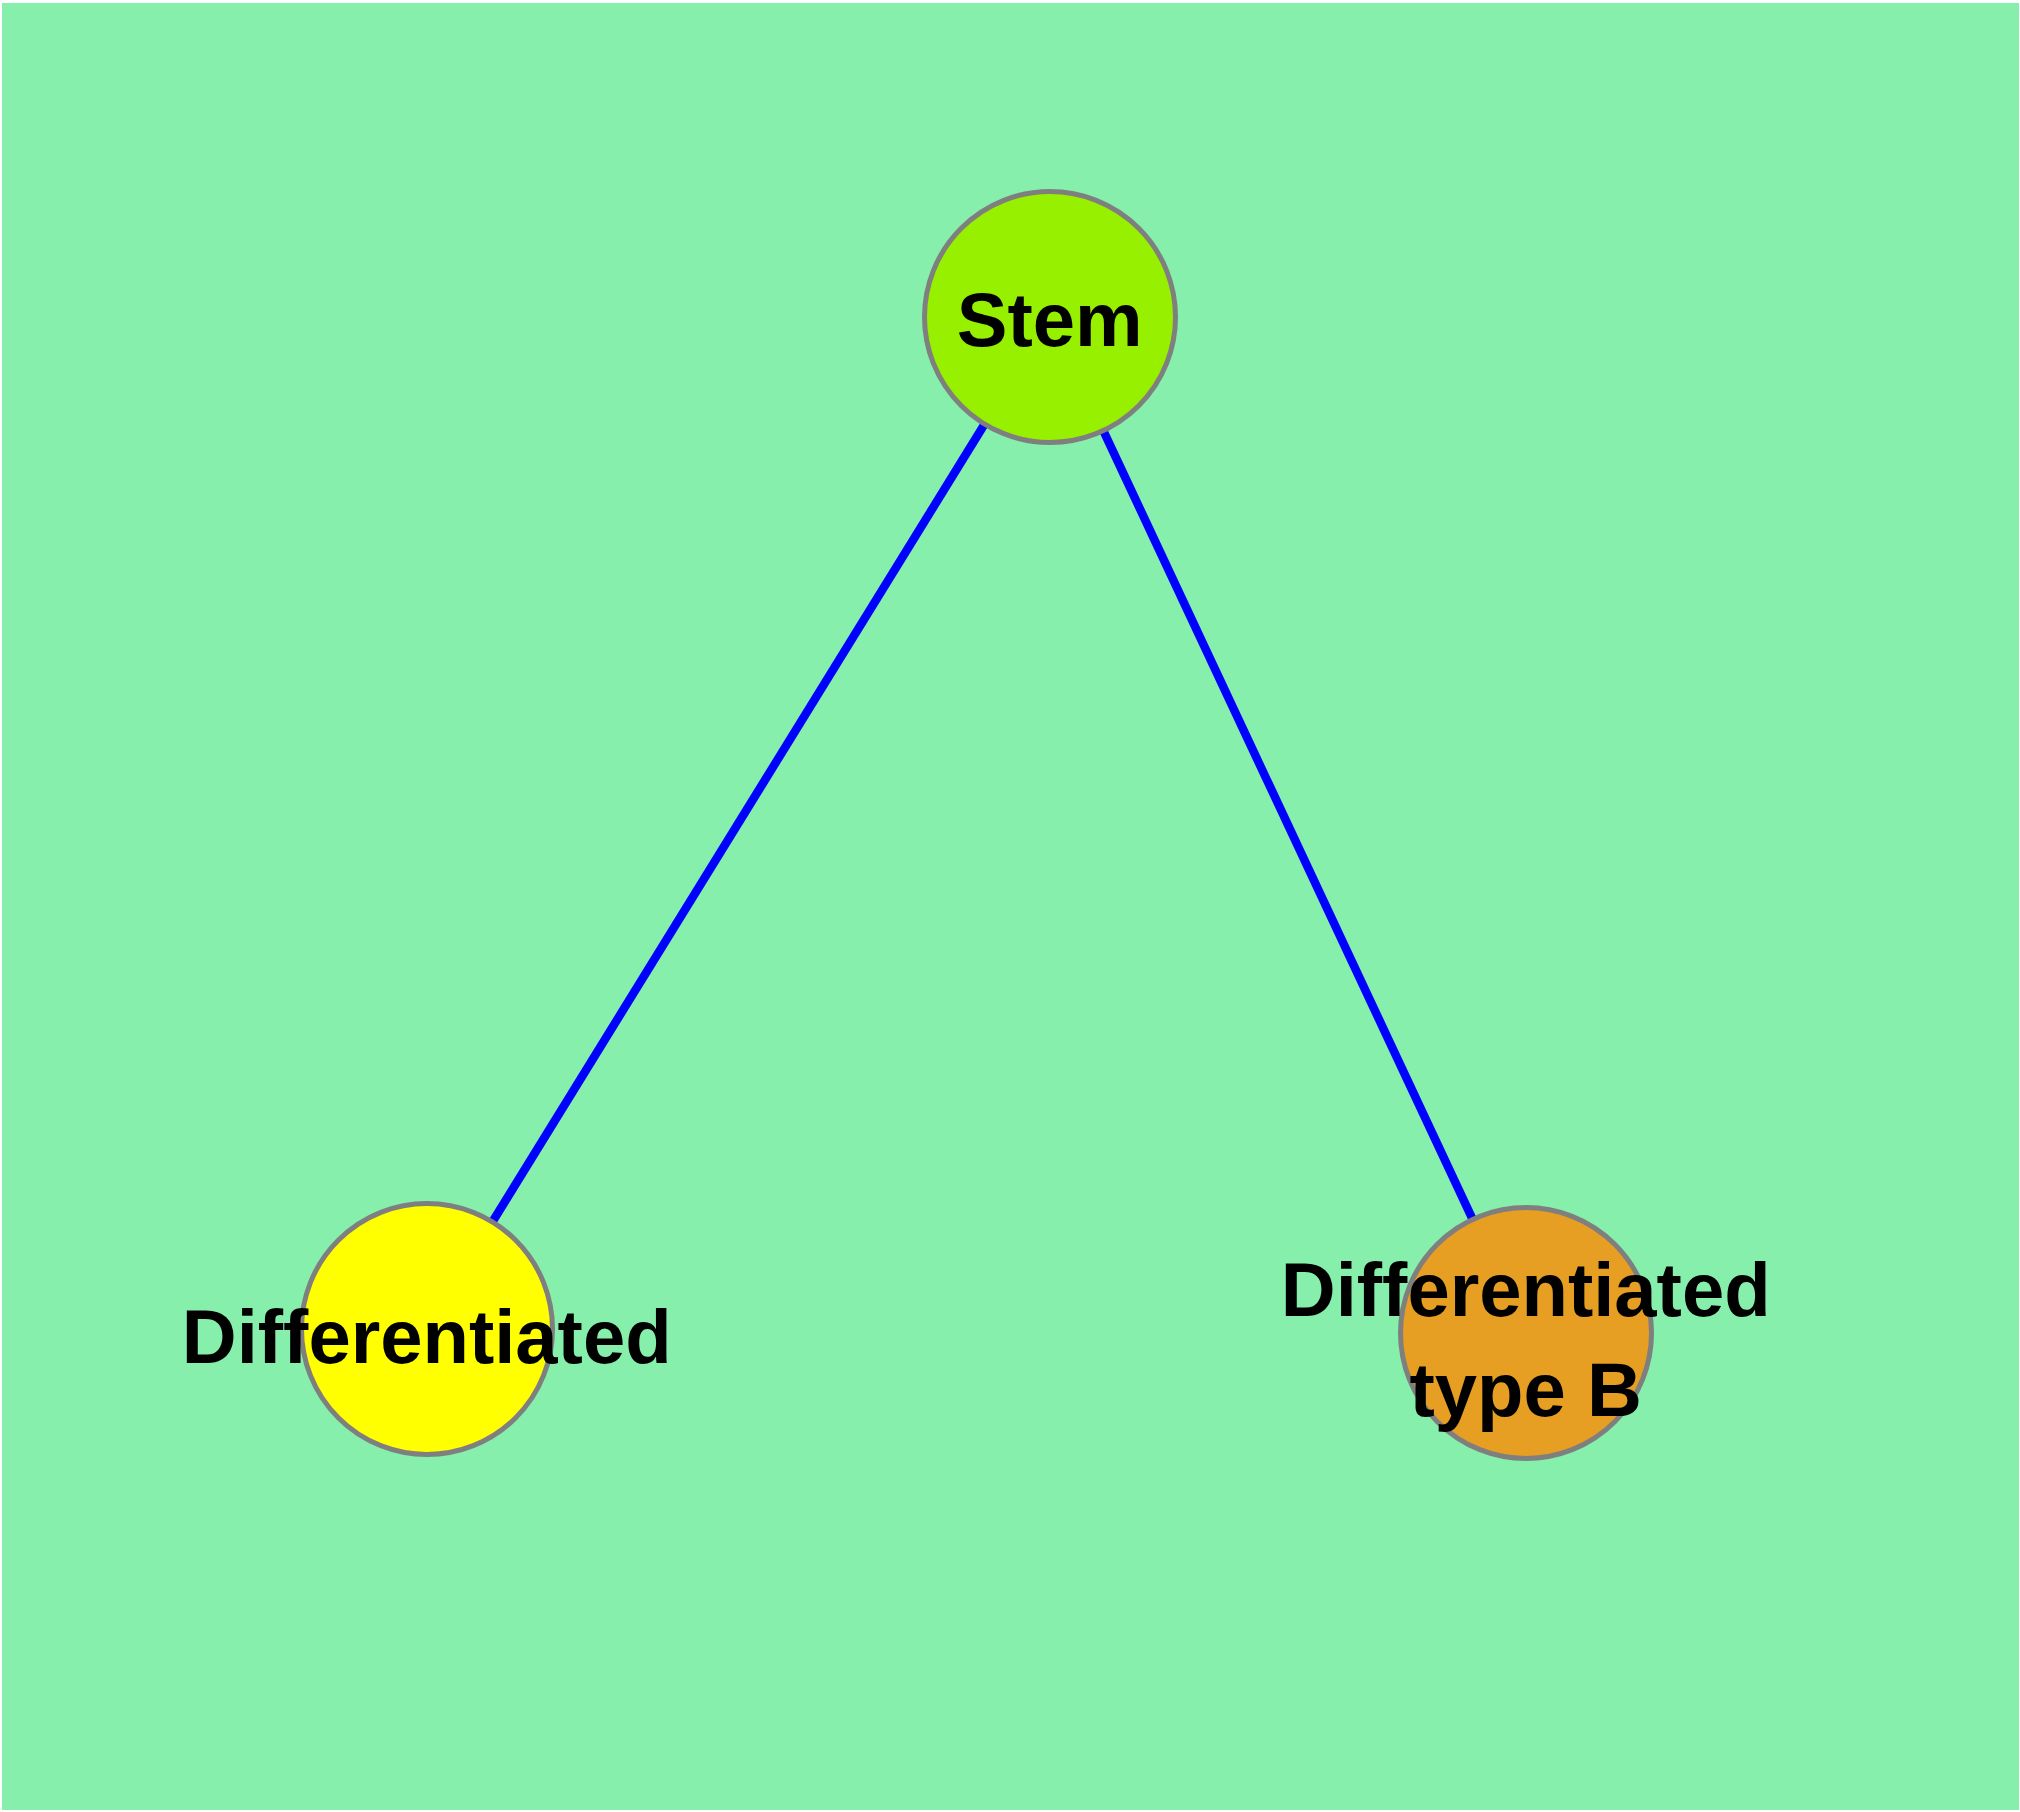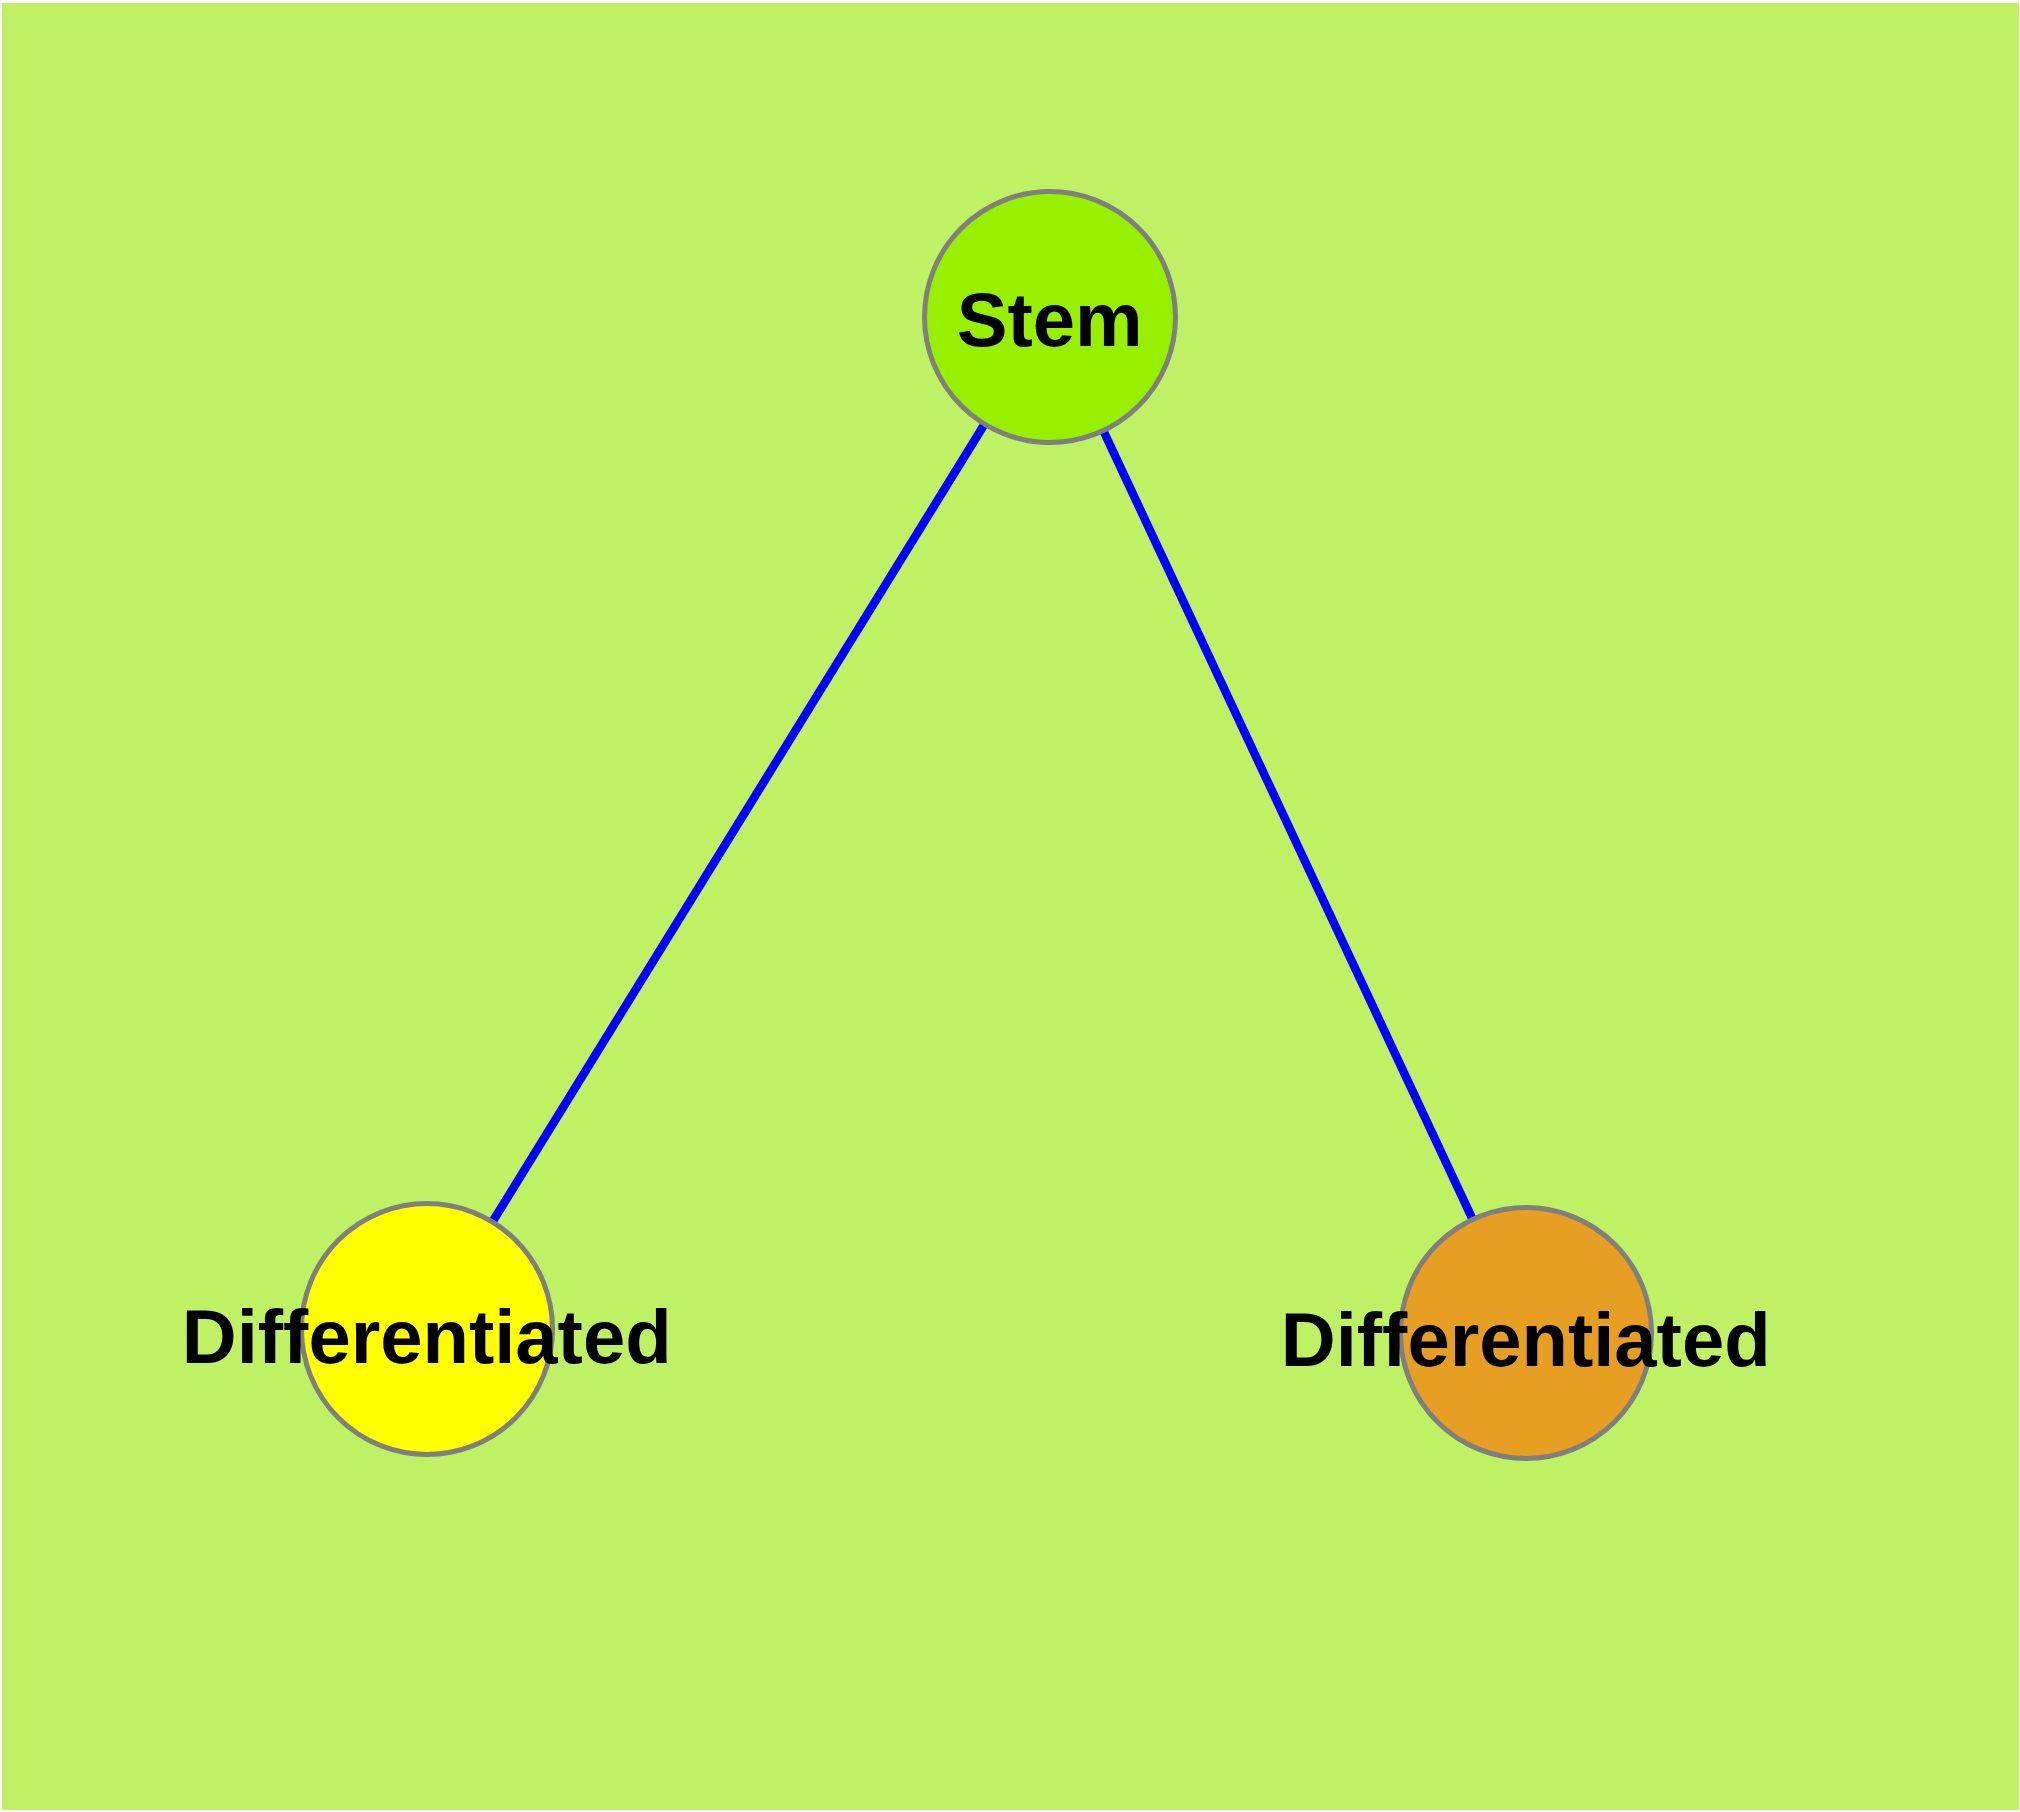--- a/index.html
+++ b/index.html
@@ -50,21 +50,21 @@
     white-space: nowrap;
   }
   .label-stem   { left: 1048px; top: 317px;  }
   .label-diff-a { left: 425px;  top: 1334px; }
   .label-diff-b { left: 1524px; top: 1337px; }
   .label-line { display: block; }
 </style>
 </head>
 <body>
 
-<div class="canvas" style="background-color: #bef264;">
+<div class="canvas" style="background-color: #86efac;">
 
   <svg class="edges-layer" viewBox="0 0 2380 2132" xmlns="http://www.w3.org/2000/svg">
     <line x1="1237" y1="371" x2="501" y2="1564" stroke-width="10" stroke="#0000FF"></line>
     <line x1="1237" y1="371" x2="1798" y2="1569" stroke-width="10" stroke="#0000FF"></line>
   </svg>
 
   <div class="node node-stem" style="background-color: rgb(151, 240, 0);"></div>
 
   <div class="node node-diff-a" style="background-color: rgb(255, 255, 0);"></div>
 
@@ -73,16 +73,17 @@
   <div class="node-label label-stem">
     <span class="label-line">Stem</span>
   </div>
 
   <div class="node-label label-diff-a">
     <span class="label-line">Differentiated</span>
   </div>
 
   <div class="node-label label-diff-b">
     <span class="label-line">Differentiated</span>
+    <span class="label-line">type B</span>
   </div>
 
 </div>
 
 
 </body></html>

